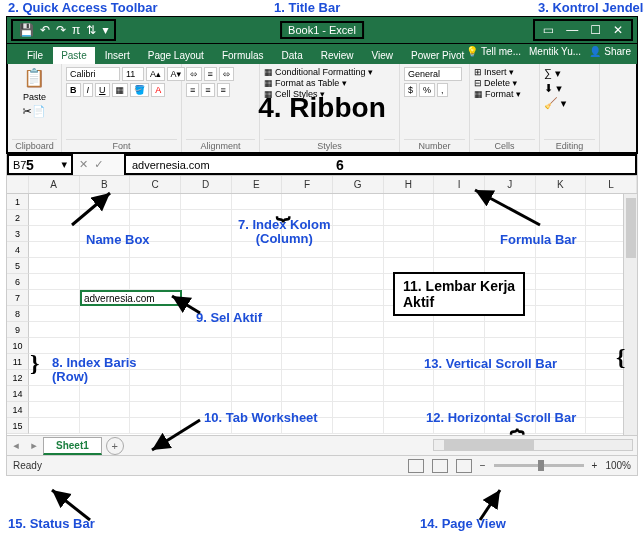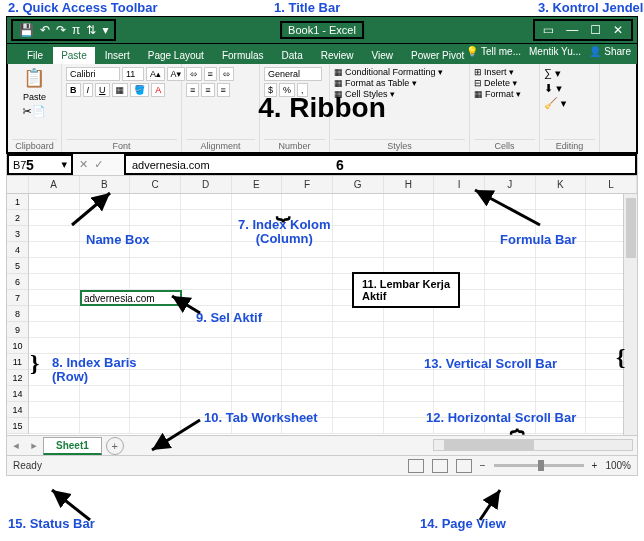--- a/index.html
+++ b/index.html
@@ -54,21 +54,21 @@
 
   
   .statusbar { height: 20px; background: #f4f4f4; border: 1px solid #ccc; border-top: none; display: flex; align-items: center; font-size: 10px; color: #333; padding: 0 6px; position: relative; }
   .pageview { position: absolute; right: 6px; display: flex; align-items: center; gap: 8px; }
   .pageview .pv { width: 16px; height: 14px; border: 1px solid #888; }
   .zoomslider { width: 90px; height: 3px; background: #bbb; position: relative; }
   .zoomslider .zthumb { position: absolute; left: 44px; top: -4px; width: 6px; height: 11px; background: #888; }
 
   
   .ann { position: absolute; font-size: 13px; font-weight: bold; color: #1d4ed8; white-space: nowrap; }
-  .annbox { position: absolute; border: 2px solid #000; font-size: 11px; font-weight: bold; padding: 4px 8px; background: #fff; }
+  .annbox { position: absolute; border: 2px solid #000; font-size: 14px; font-weight: bold; padding: 4px 8px; background: #fff; margin-left: 41px; }
   .brace { position: absolute; font-size: 24px; font-weight: bold; font-family: serif; }
 
   svg.arrowsvg { position: absolute; pointer-events: none; }
 </style>
 </head>
 <body>
 
 <div class="ann" style="left:274px; top:0px;">1. Title Bar</div>
 <div class="ann" style="left:8px; top:0px;">2. Quick Access Toolbar</div>
 <div class="ann" style="left:538px; top:0px;">3. Kontrol Jendela</div>
@@ -149,38 +149,38 @@
             <span class="btn">⬄</span>
           </div>
         <div style="display:flex;gap:2px;">
             <span class="btn">≡</span>
             <span class="btn">≡</span>
             <span class="btn">≡</span>
           </div>
       </div>
       <div class="lbl">Alignment</div>
     </div>
+    <div class="group" style="width:140px;">
+      <div class="body" style="flex-direction:column;gap:1px;font-size:9px;">
+        <div>▦ <span>Conditional Formatting</span> ▾</div>
+        <div>▦ <span>Format as Table</span> ▾</div>
+        <div>▦ <span>Cell Styles</span> ▾</div>
+      </div>
+      <div class="lbl">Styles</div>
+    </div>
     <div class="group" style="width:70px;">
       <div class="body" style="flex-direction:column;gap:2px;">
         <span class="btn" style="width:58px;">General</span>
         <div style="display:flex;gap:2px;">
             <span class="btn">$</span>
             <span class="btn">%</span>
             <span class="btn">,</span>
           </div>
       </div>
       <div class="lbl">Number</div>
-    </div>
-    <div class="group" style="width:140px;">
-      <div class="body" style="flex-direction:column;gap:1px;font-size:9px;">
-        <div>▦ <span>Conditional Formatting</span> ▾</div>
-        <div>▦ <span>Format as Table</span> ▾</div>
-        <div>▦ <span>Cell Styles</span> ▾</div>
-      </div>
-      <div class="lbl">Styles</div>
     </div>
     <div class="group" style="width:70px;">
       <div class="body" style="flex-direction:column;gap:1px;font-size:9px;">
         <div>⊞ <span>Insert</span> ▾</div>
         <div>⊟ <span>Delete</span> ▾</div>
         <div>▦ <span>Format</span> ▾</div>
       </div>
       <div class="lbl">Cells</div>
     </div>
     <div class="group" style="width:60px;">

